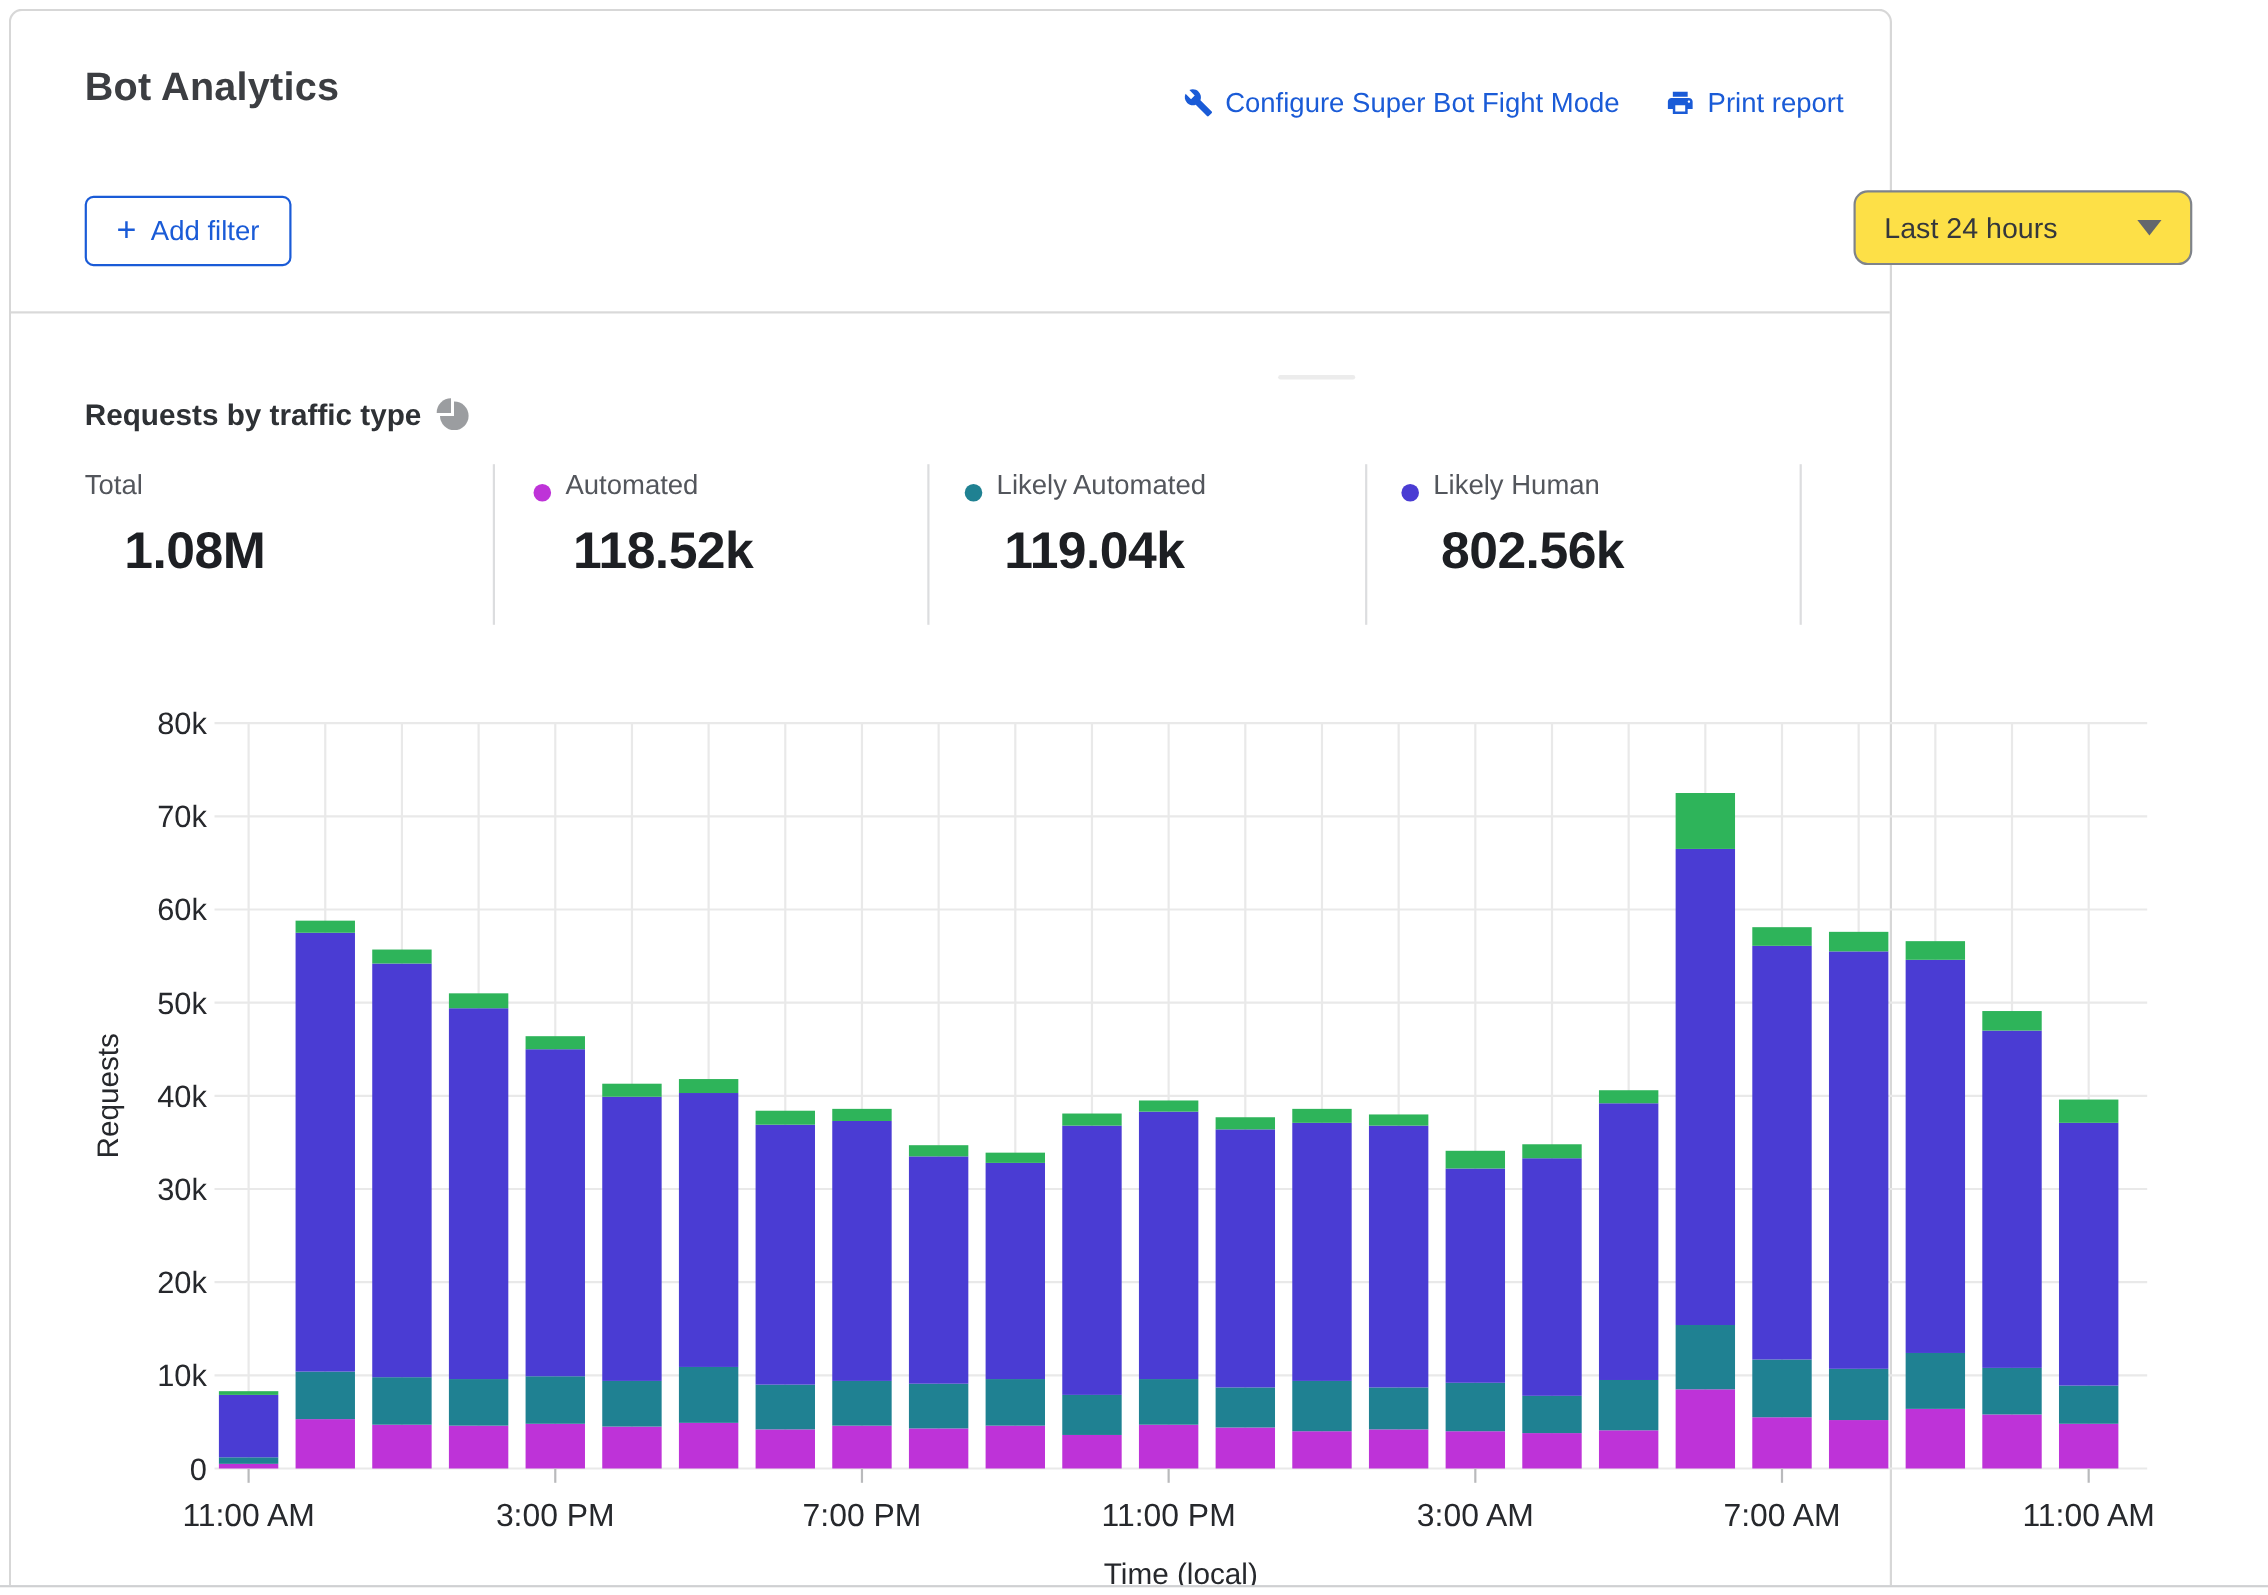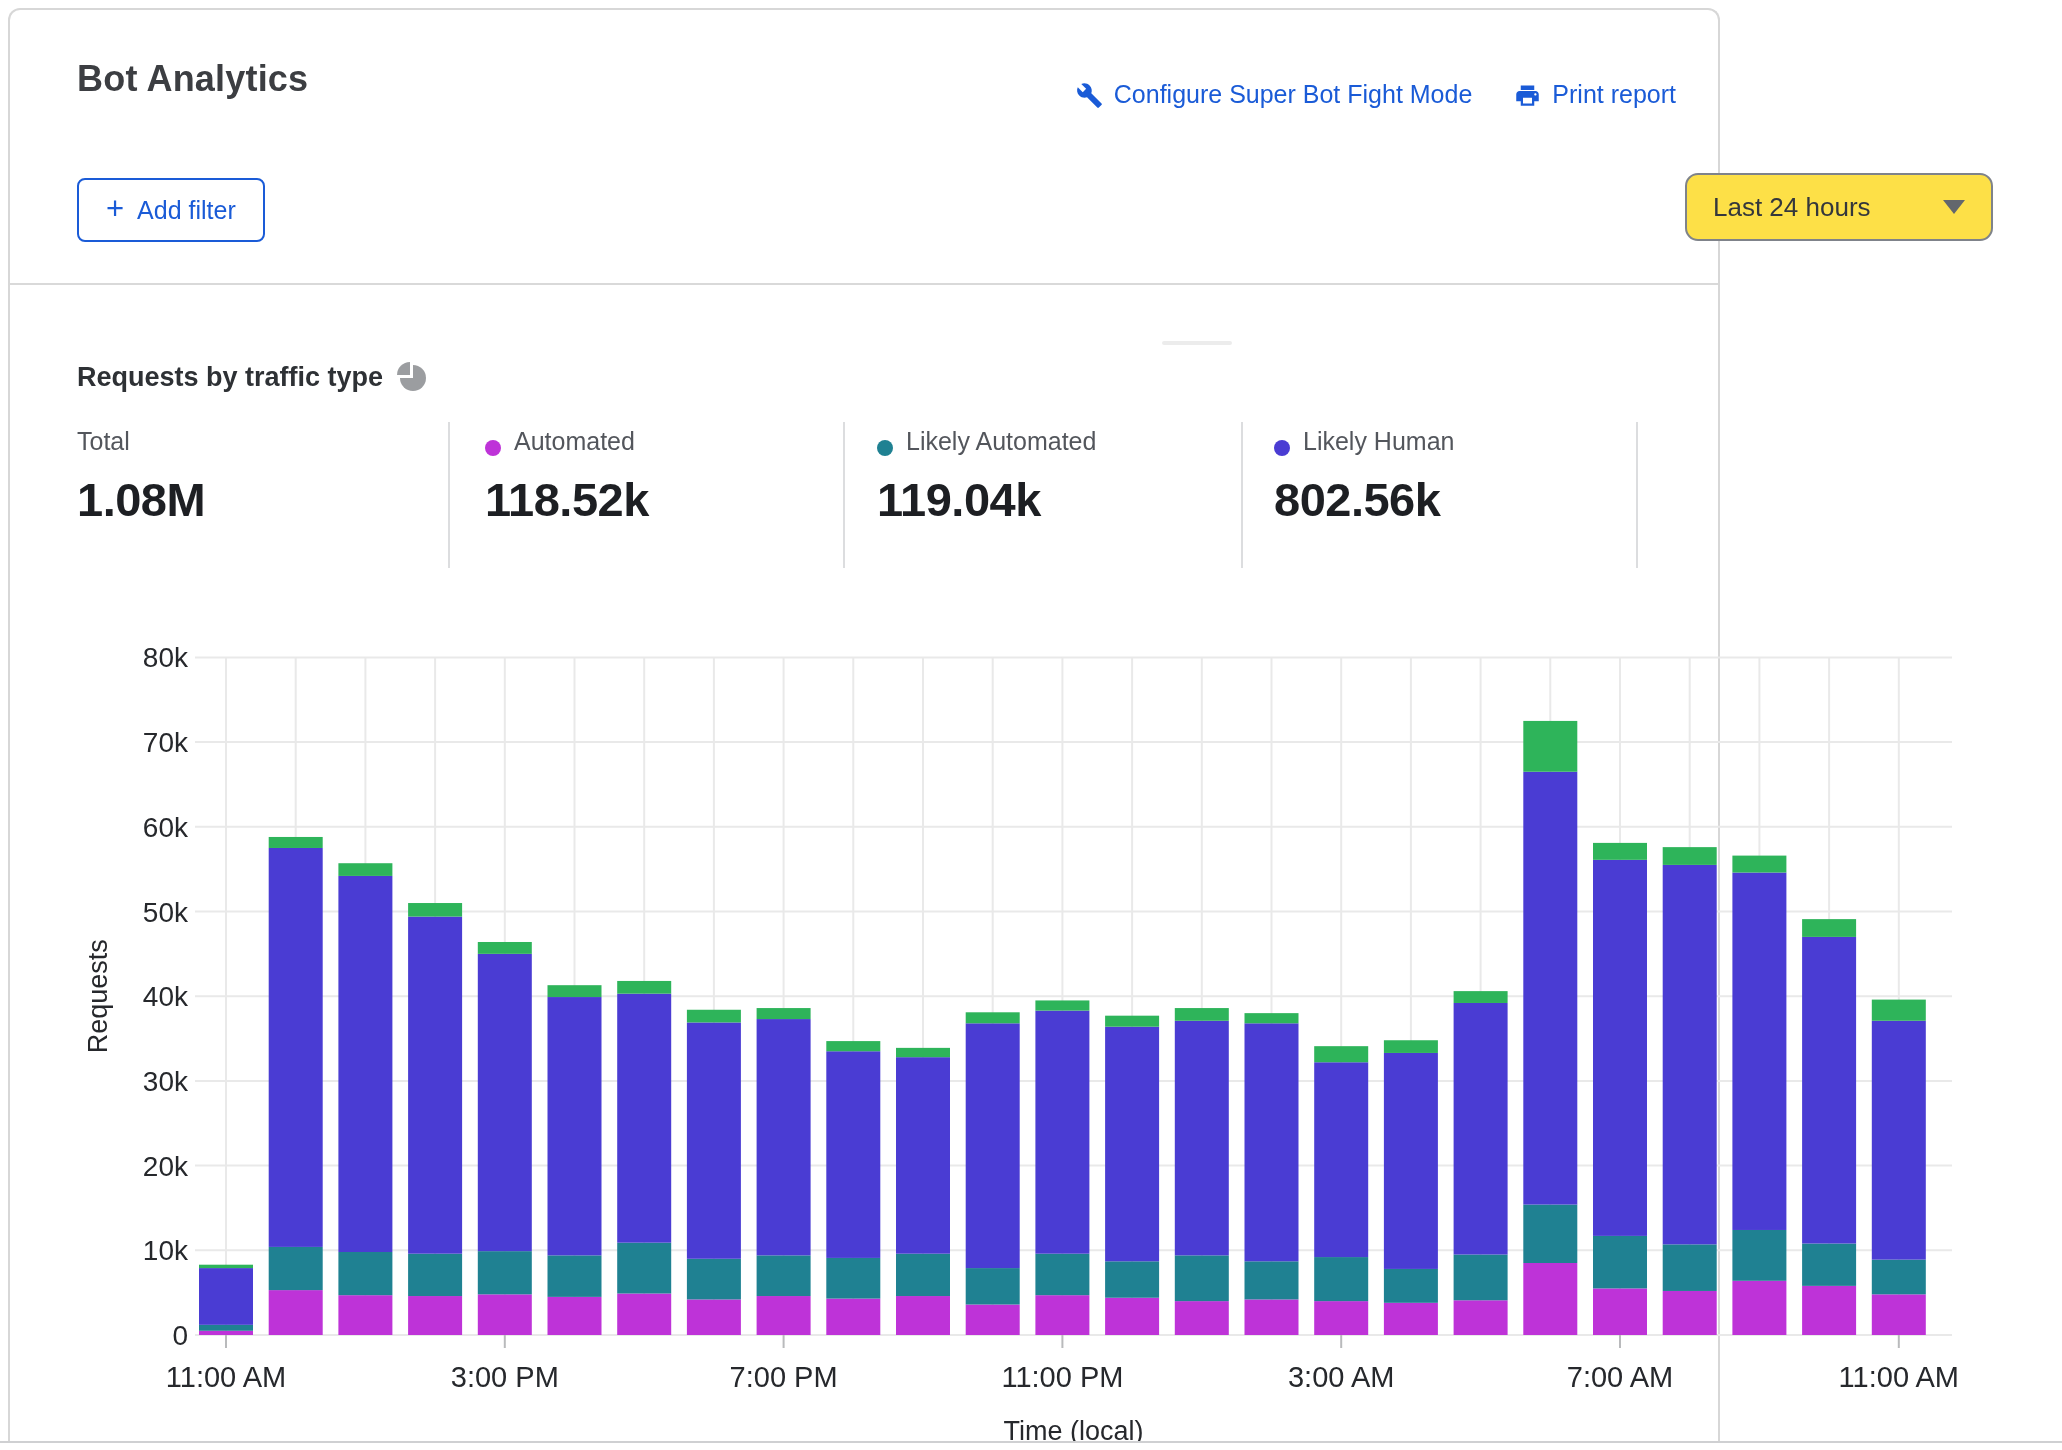--- a/index.html
+++ b/index.html
@@ -9,21 +9,21 @@
   .card { position:absolute; left:8px; top:8px; width:1712px; height:1433px;
     background:#fff; border:2px solid #d7d7d7; border-bottom:none;
     border-radius:12px 12px 0 0; }
 
   .page-bottom-line { position:absolute; left:0; top:1441px; width:2062px; height:2px; background:#cfd0d2; }
 
   
   .page-title { position:absolute; left:67px; top:48px; font-size:36px; font-weight:700; color:#3c3e42; letter-spacing:0.2px; }
 
   .header-links { position:absolute; right:42px; top:70px; display:flex; align-items:center; gap:42px; }
-  .hlink { display:flex; align-items:flex-end; gap:11px; color:#1a5bd7; font-size:25px; text-decoration:none; cursor:pointer; }
+  .hlink { display:flex; align-items:flex-start; gap:11px; color:#1a5bd7; font-size:25px; text-decoration:none; cursor:pointer; }
   .hlink svg { display:block; }
 
   .add-filter-btn { position:absolute; left:67px; top:168px; height:64px; display:flex; align-items:center;
     padding:0 27px; background:#fff; border:2.5px solid #1a5bd7; border-radius:8px; color:#1a5bd7;
     font-size:25px; font-family:inherit; cursor:pointer; }
   .add-filter-btn .plus { font-size:31px; font-weight:400; margin-right:13px; line-height:1; transform:translateY(-2px); }
 
   .time-select { position:absolute; left:1675px; top:163px; width:308px; height:68px;
     border:2px solid #7f838a; border-radius:13px; background:#fde047; display:flex; align-items:center;
     padding:0 26px; font-size:26px; color:#34373c; cursor:pointer; }
@@ -40,21 +40,21 @@
     background:conic-gradient(#9b9da0 0 270deg, transparent 270deg 360deg); }
   .pie-icon .pie-slice { position:absolute; inset:0; border-radius:50%;
     background:conic-gradient(transparent 0 270deg, #9b9da0 270deg 360deg);
     transform:translate(-3px,-3px); }
 
   
   .stat { position:absolute; top:417px; }
   .stat-label-row { display:flex; align-items:flex-end; gap:13px; }
   .stat-dot { width:16px; height:16px; border-radius:50%; flex:0 0 auto; }
   .stat-label { font-size:25px; color:#53565c; }
-  .stat-value { margin-top:16px; font-size:47px; font-weight:700; color:#1d1f23; letter-spacing:-0.5px; }
+  .stat-value { margin-top:16px; font-size:47px; font-weight:700; color:#1d1f23; letter-spacing:-0.5px;margin-left:36px; }
   .stat-divider { position:absolute; top:412px; width:2px; height:146px; background:#dcdddf; }
 
   
   #chart-svg { position:absolute; left:0; top:622px; width:2046px; height:810px; }
   #chart-svg text { fill:#26282c; }
   .smudge { position:absolute; left:1152px; top:331px; width:70px; height:4px; background:#ececec; border-radius:2px; }
 </style>
 </head>
 <body>
 

